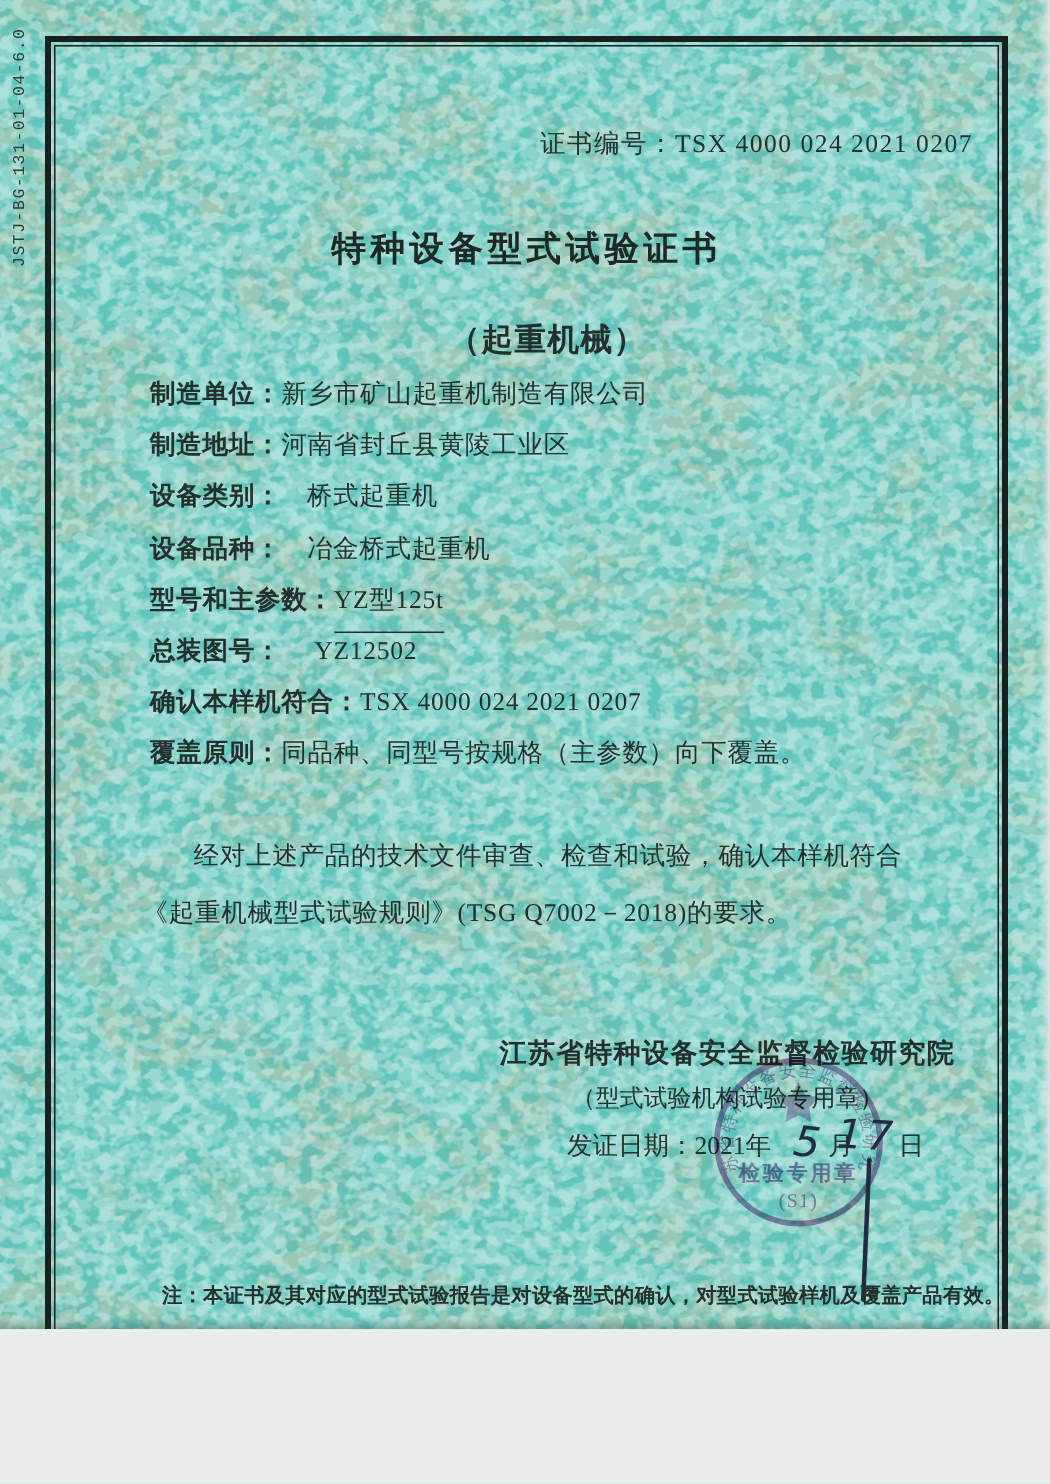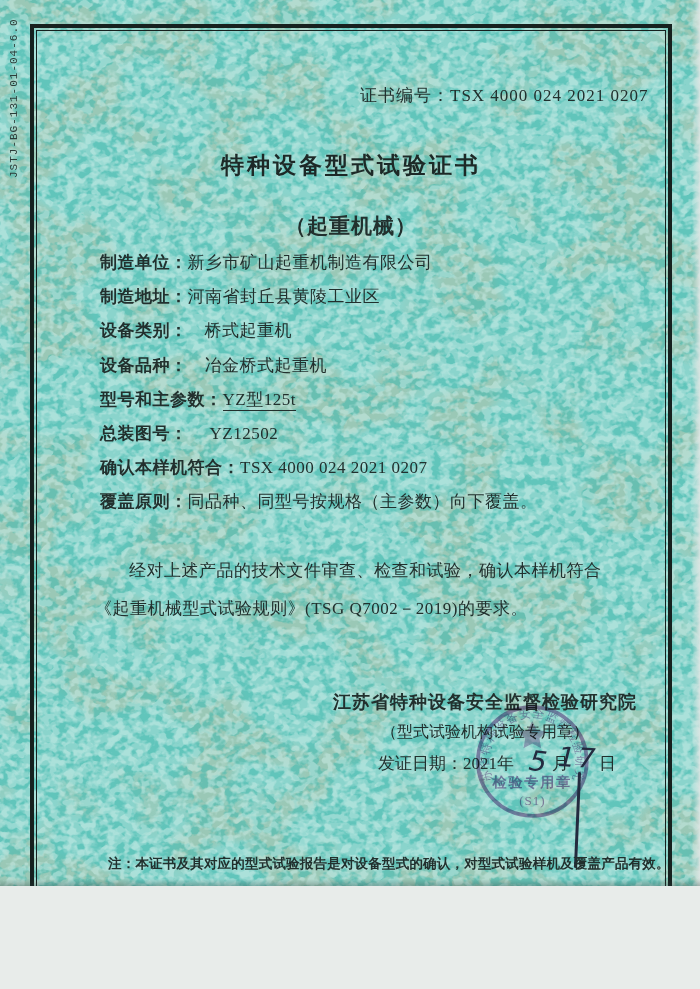--- a/index.html
+++ b/index.html
@@ -26,30 +26,30 @@
   }
 
   .frame{position:absolute;left:30px;top:24px;width:642px;height:933px;
     border:4px solid #16211f;box-sizing:border-box;}
   .frame-inner{position:absolute;inset:2px;border:1px solid #16211f;}
 
   .line{position:absolute;white-space:nowrap;}
   .certno{left:360px;top:84px;font-size:17px;letter-spacing:1px;}
   .title{left:30px;top:150px;width:642px;text-align:center;
     font-size:23px;font-weight:700;letter-spacing:3px;color:#1d2927;}
-  .subtitle{left:30px;top:212px;width:642px;text-align:center;
+  .subtitle{left:44px;top:212px;width:642px;text-align:center;
     font-size:21px;font-weight:700;letter-spacing:1px;}
 
   .fields{position:absolute;left:100px;top:251px;}
   .frow{height:34.2px;font-size:17px;white-space:nowrap;}
   .flabel{font-family:"Liberation Sans","DejaVu Sans",sans-serif;font-weight:700;letter-spacing:.5px;}
   .fvalue{letter-spacing:.5px;}
   .gap-sm{margin-left:17px;}
   .gap-lg{margin-left:22px;}
-  .underline{border-bottom:1.5px solid #22302e;padding-bottom:1px;}
+  .underline{border-bottom:1.5px solid #22302e;padding-bottom:12px;}
 
   .statement{position:absolute;left:95px;top:552px;width:532px;
     font-size:17px;line-height:37.5px;text-indent:2em;letter-spacing:.5px;white-space:normal;}
 
   .issuer{left:300px;top:690px;width:370px;text-align:center;
     font-family:"Liberation Sans","DejaVu Sans",sans-serif;
     font-size:18px;font-weight:700;letter-spacing:1px;}
   .sealnote{left:300px;top:722px;width:370px;text-align:center;font-size:16px;}
   .dateline{left:378px;top:752px;font-size:17px;}
   .dgap1{display:inline-block;width:38px;}
@@ -132,21 +132,21 @@
       <span class="flabel">总装图号：</span><span class="fvalue gap-lg">YZ12502</span>
     </div>
     <div class="frow">
       <span class="flabel">确认本样机符合：</span><span class="fvalue">TSX 4000 024 2021 0207</span>
     </div>
     <div class="frow">
       <span class="flabel">覆盖原则：</span><span class="fvalue">同品种、同型号按规格（主参数）向下覆盖。</span>
     </div>
   </div>
 
-  <div class="statement">经对上述产品的技术文件审查、检查和试验，确认本样机符合《起重机械型式试验规则》(TSG Q7002－2019)的要求。</div>
+  <div class="statement">经对上述产品的技术文件审查、检查和试验，确认本样机符合《起重机械型式试验规则》(TSG Q7002－2018)的要求。</div>
 
   <div class="line issuer">江苏省特种设备安全监督检验研究院</div>
   <div class="line sealnote">（型式试验机构试验专用章）</div>
 
   <div class="line dateline">
     <span>发证日期：2021年</span><span class="dgap1"></span><span>月</span><span class="dgap2"></span><span>日</span>
   </div>
 
   <svg class="stamp" viewBox="0 0 160 160" xmlns="http://www.w3.org/2000/svg">
     <g fill="none" stroke="#8a5a9c" opacity="0.8">

